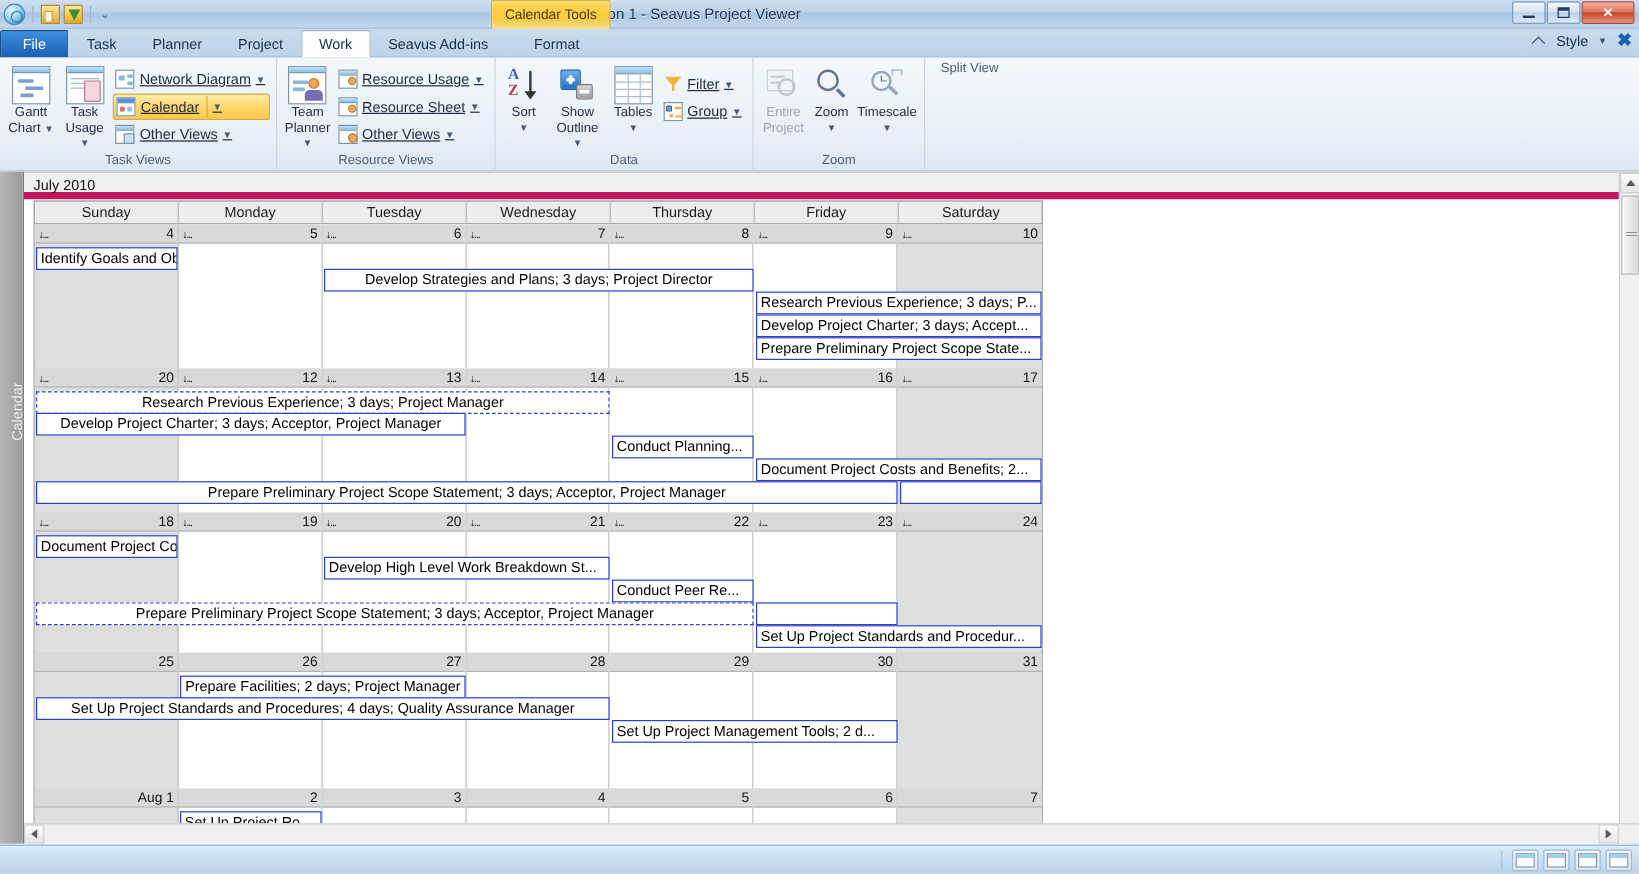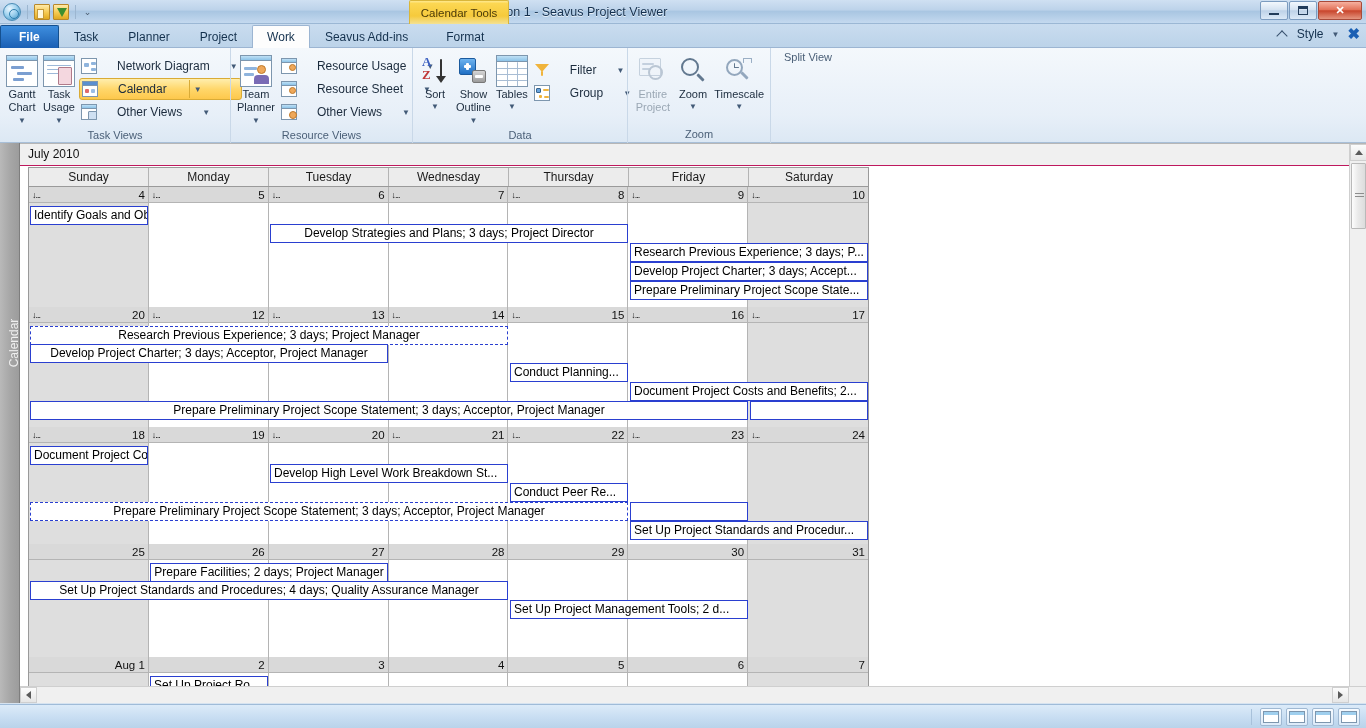--- a/index.html
+++ b/index.html
@@ -66,21 +66,21 @@
     position:relative;height:24px;width:1366px;
     background:linear-gradient(180deg,#c9dcef 0%,#bcd3e9 100%);
     border-bottom:1px solid #9cb5d2;display:flex;align-items:flex-end;
   }
   .tab{
     height:23px;line-height:23px;padding:0 14px;font-size:12px;color:#14314e;
     border:1px solid transparent;border-bottom:none;position:relative;top:1px;
   }
   .tab.file{
     background:linear-gradient(180deg,#3e8ede 0%,#1a5fb4 100%);
-    color:#fff;border-color:#15508f;border-radius:2px 2px 0 0;padding:0 18px;font-weight:bold;
+    color:#fff;border-color:#15508f;border-radius:2px 2px 0 0;padding:0 18px;
   }
   .tab.active{
     background:#fdfdfd;border-color:#9cb5d2;border-radius:2px 2px 0 0;color:#14314e;
   }
   .tab.ctx{ padding:0 22px; }
   .tabrow-right{position:absolute;right:6px;top:3px;display:flex;align-items:center;gap:8px;font-size:12px;color:#14314e;}
   .chev-up{display:inline-block;width:12px;height:12px;position:relative;}
   .chev-up:after{content:"";position:absolute;left:1px;top:4px;width:7px;height:7px;
      border-left:1.6px solid #37506d;border-top:1.6px solid #37506d;transform:rotate(45deg);}
   .xclose{color:#1a5fb4;font-weight:bold;font-size:15px;line-height:12px;}
@@ -97,22 +97,22 @@
   .group-body{flex:1;display:flex;align-items:flex-start;gap:3px;padding-top:2px;}
   .group-label{height:15px;line-height:13px;text-align:center;font-size:11px;color:#4a5f77;}
 
   .bigbtn{
     width:54px;display:flex;flex-direction:column;align-items:center;gap:1px;
     padding:2px 1px;font-size:11px;color:#1b2b3d;text-align:center;line-height:12px;border-radius:3px;
   }
   .bigbtn.wide{width:62px;}
   .bigbtn.dim{color:#9aa7b4;}
   .smallbtn{
-    display:flex;align-items:center;gap:20px;height:22px;padding:0 4px 0 2px;
-    font-size:12px;color:#1b2b3d;border-radius:3px;white-space:nowrap;
+    display:flex;align-items:center;gap:4px;height:22px;padding:0 4px 0 2px;
+    font-size:12px;color:#1b2b3d;border-radius:3px;white-space:nowrap;text-decoration:underline;
   }
   .smallbtn.selected{
     background:linear-gradient(180deg,#ffeead 0%,#ffd76b 50%,#fdc84c 100%);
     border:1px solid #d9ab36;
   }
   .smallbtn.selected .splitline{border-left:1px solid #d9ab36;padding-left:4px;margin-left:2px;height:18px;display:flex;align-items:center;}
   .stack{display:flex;flex-direction:column;gap:1px;}
 
   
   .ic{position:relative;flex:none;}
@@ -129,21 +129,21 @@
     border-right:1px solid #7e7e7e;position:relative;
   }
   .sidebar-text{
     position:absolute;left:-26px;top:193px;width:80px;
     transform:rotate(-90deg);color:#efefef;font-size:12px;text-align:center;
   }
   .content{flex:1;position:relative;background:#fff;border-top:1px solid #b6b6b6;}
 
   .month-hdr{
     height:22px;line-height:21px;padding-left:8px;font-size:12px;color:#111;
-    background:#f0f0f0;border-bottom:1px solid #be185d;
+    background:#f0f0f0;border-bottom:6px solid #be185d;
   }
   .cal{position:absolute;left:8px;top:23px;width:841px;}
   .dowrow{display:flex;height:20px;background:#ececec;border:1px solid #9a9a9a;border-bottom:1px solid #9a9a9a;}
   .dow{flex:1 0 120px;width:120px;line-height:18px;text-align:center;font-size:12px;color:#1a1a1a;border-right:1px solid #b4b4b4;}
   .dow:last-child{border-right:none;}
 
   .week{position:relative;border-left:1px solid #9a9a9a;border-right:1px solid #9a9a9a;border-bottom:1px solid #9a9a9a;}
   .week-days{display:flex;}
   .day{width:120px;border-right:1px solid #b4b4b4;position:relative;background:#fff;}
   .day:last-child{border-right:none;}

